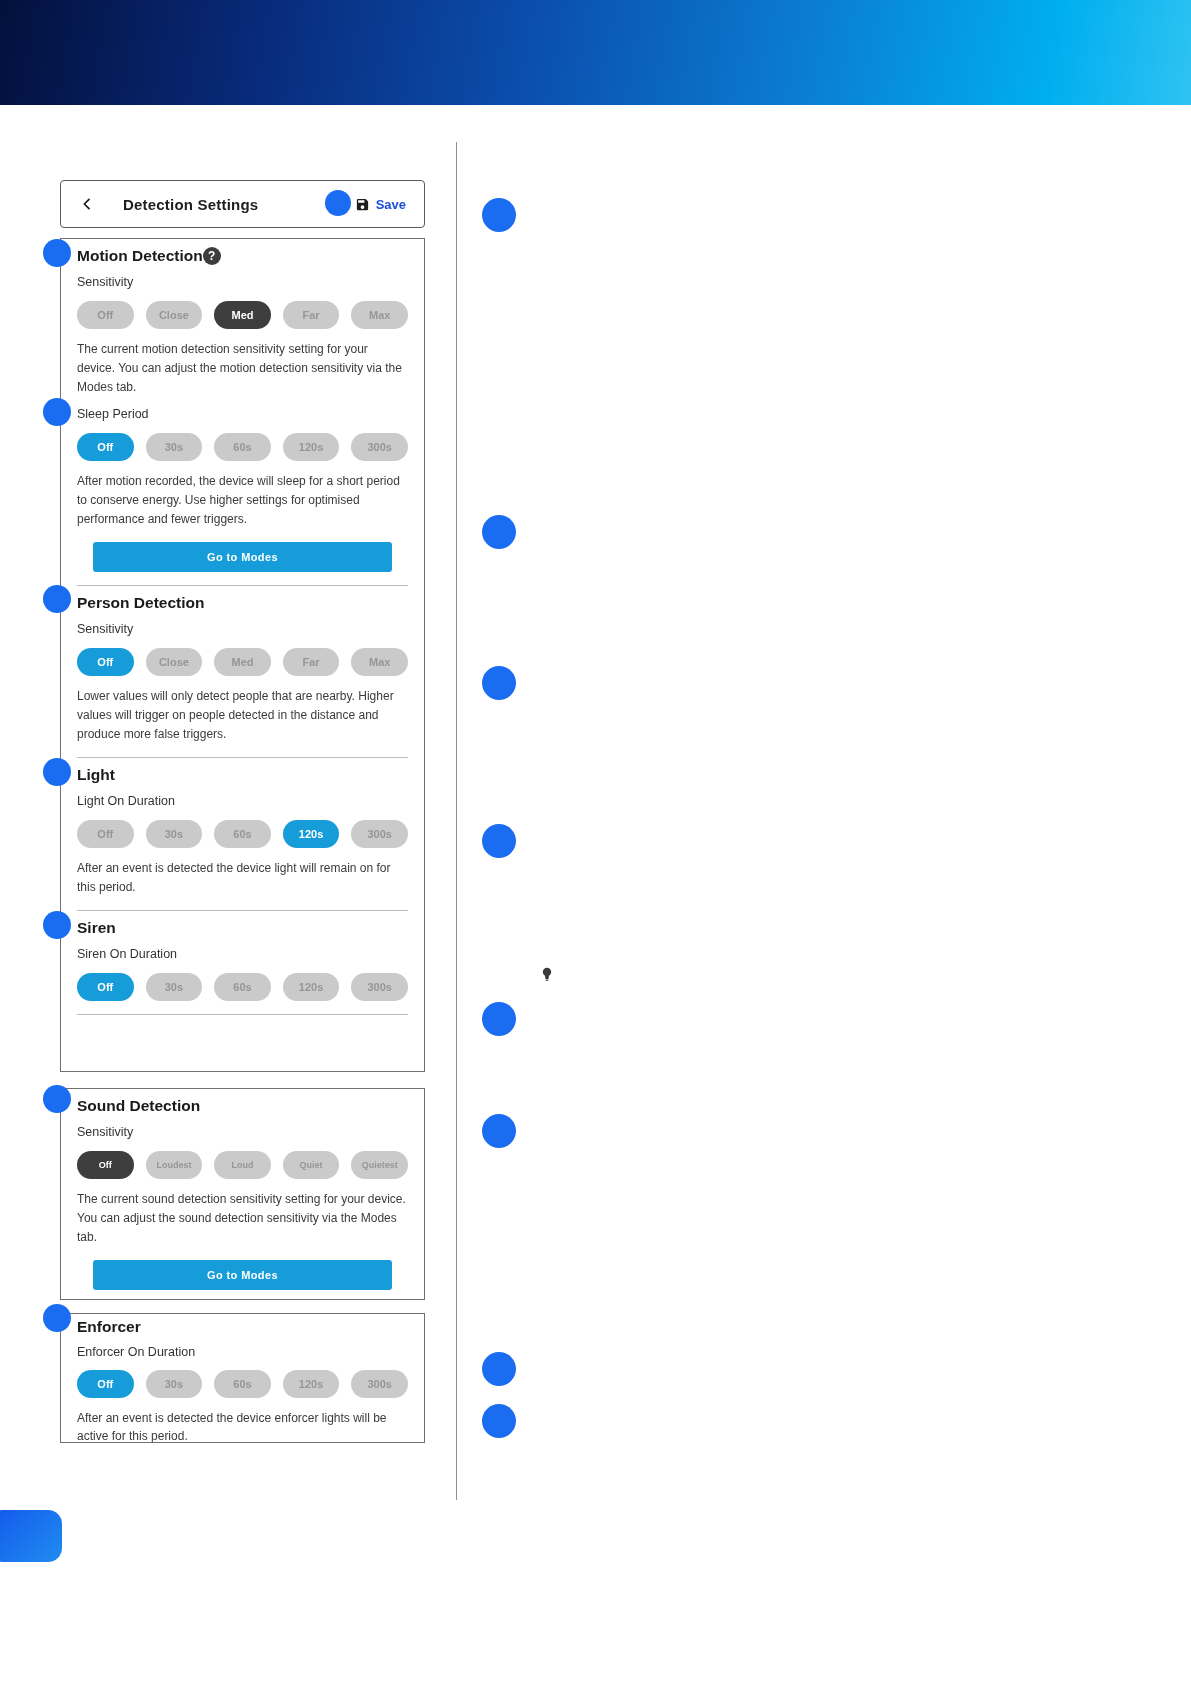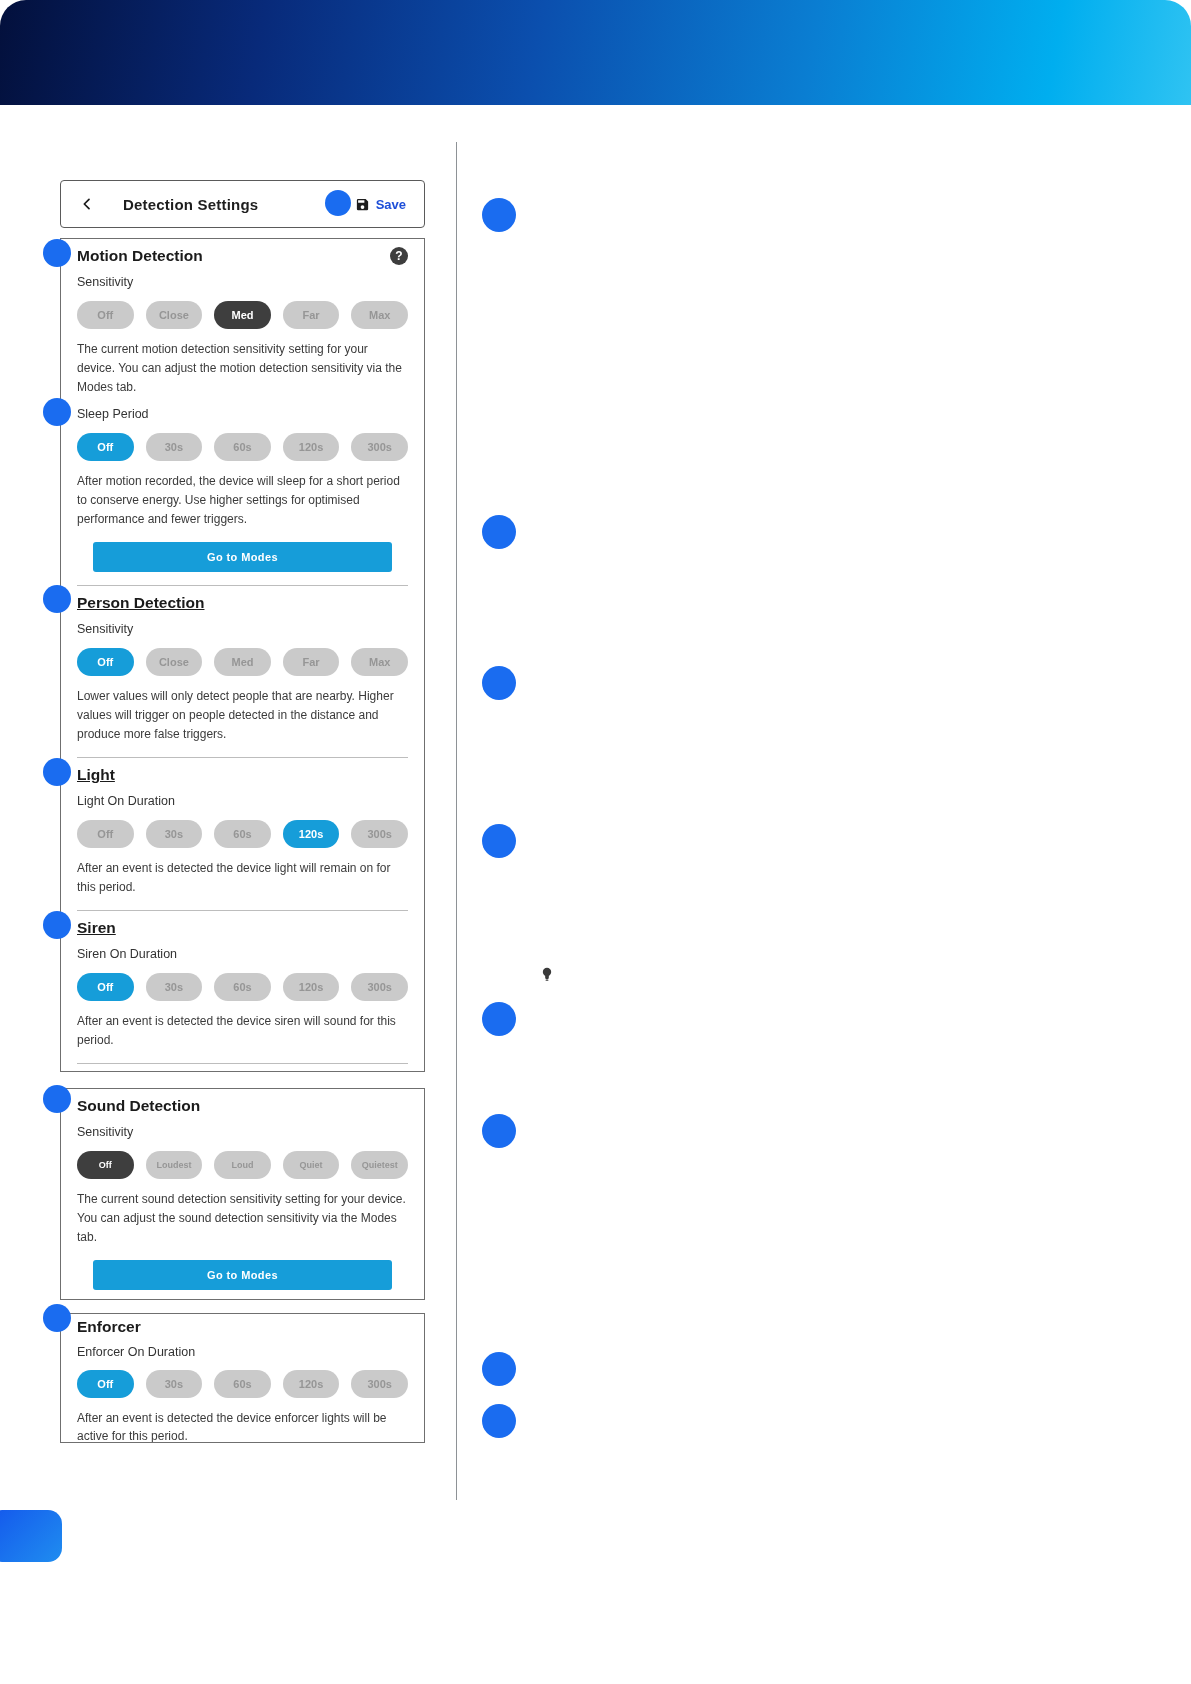--- a/index.html
+++ b/index.html
@@ -1,19 +1,19 @@
 <!DOCTYPE html>
 <html><head>
 <meta charset="utf-8">
 <style>
   * { box-sizing: border-box; }
   html,body { margin:0; padding:0; background:#ffffff; }
   .page {
     position:relative; width:1191px; height:1684px; background:#ffffff;
-    font-family:"Liberation Sans", sans-serif; overflow:hidden;border-radius:26px;
+    font-family:"Liberation Sans", sans-serif; overflow:hidden;
   }
   
   .banner {
     position:absolute; left:0; top:0; width:1191px; height:105px;
     background:linear-gradient(100deg,#03103c 0%,#082a7a 22%,#0b4fae 45%,#0a7ed2 68%,#00aeef 88%,#2fc3f2 100%);
   }
   
   .vline {
     position:absolute; left:456px; top:142px; width:1px; height:1358px; background:#8e9296;
   }
@@ -29,21 +29,21 @@
   .save-group { display:flex; align-items:center; gap:6px; cursor:pointer; }
   .save-group span { font-size:13px; font-weight:700; color:#1d4ed8; }
   
   .panel {
     position:absolute; left:60px; width:365px; background:#fff;
     border:1px solid #6f6f6f; padding:8px 16px 0; overflow:hidden;
   }
   .p-motion   { top:238px;  height:834px; }
   .p-sound    { top:1088px; height:212px; }
   .p-enforcer { top:1313px; height:130px; padding-top:4px; }
-  .sec-head { display:flex; align-items:center; justify-content:space-between; }
+  .sec-head { display:flex; align-items:center; }
   .sec-title { font-size:15.5px; line-height:18px; font-weight:700; color:#1b1b1b; }
   .help {
     width:18px; height:18px; border-radius:50%; background:#3d3d3d; color:#fff;
     font-size:12px; font-weight:700; display:flex; align-items:center; justify-content:center; cursor:pointer;
   }
   .sub-label { margin-top:10px; font-size:12.5px; line-height:15px; color:#333; }
   .pills { margin-top:11px; display:flex; gap:12px; height:28px; }
   .pill {
     flex:1; border-radius:14px; background:#cacaca; color:#969696;
     font-size:11px; font-weight:700; display:flex; align-items:center; justify-content:center;
@@ -52,21 +52,21 @@
   .pill.dark { background:#3e3e3e; color:#ffffff; }
   .pill.blue { background:#169dd9; color:#ffffff; }
   .p-sound .pill { font-size:9px; }
   .desc { margin:11px 0 0; font-size:12px; line-height:19px; color:#3b3b3b; }
   .gtm {
     margin:13px 16px 0; height:30px; background:#169dd9; color:#fff; border-radius:3px;
     font-size:11px; font-weight:700; display:flex; align-items:center; justify-content:center;
     letter-spacing:.4px; cursor:pointer;
   }
   .hdiv { margin-top:13px; border-top:1px solid #bdbdbd; }
-  .after-div { margin-top:8px;text-decoration:underline; }
+  .after-div { margin-top:8px; }
   .p-enforcer .sub-label { margin-top:9px; }
   .p-enforcer .pills { margin-top:10px; }
   .p-enforcer .desc { line-height:18px; }
   
   .callout { position:absolute; border-radius:50%; background:#1a6cf0; }
   .c28 { width:28px; height:28px; }
   .c26 { width:26px; height:26px; }
   .c34 { width:34px; height:34px; }
   
   .bulb { position:absolute; left:540px; top:966px; width:14px; height:18px; }
@@ -152,21 +152,20 @@
     <div class="hdiv"></div>
     <div class="sec-title after-div">Siren</div>
     <div class="sub-label">Siren On Duration</div>
     <div class="pills">
       <span class="pill blue">Off</span>
       <span class="pill">30s</span>
       <span class="pill">60s</span>
       <span class="pill">120s</span>
       <span class="pill">300s</span>
     </div>
-    <p class="desc">After an event is detected the device siren will sound for this period.</p>
     <div class="hdiv"></div>
   </div>
 
   <div class="panel p-sound">
     <div class="sec-head">
       <span class="sec-title">Sound Detection</span>
     </div>
     <div class="sub-label">Sensitivity</div>
     <div class="pills">
       <span class="pill dark">Off</span>

